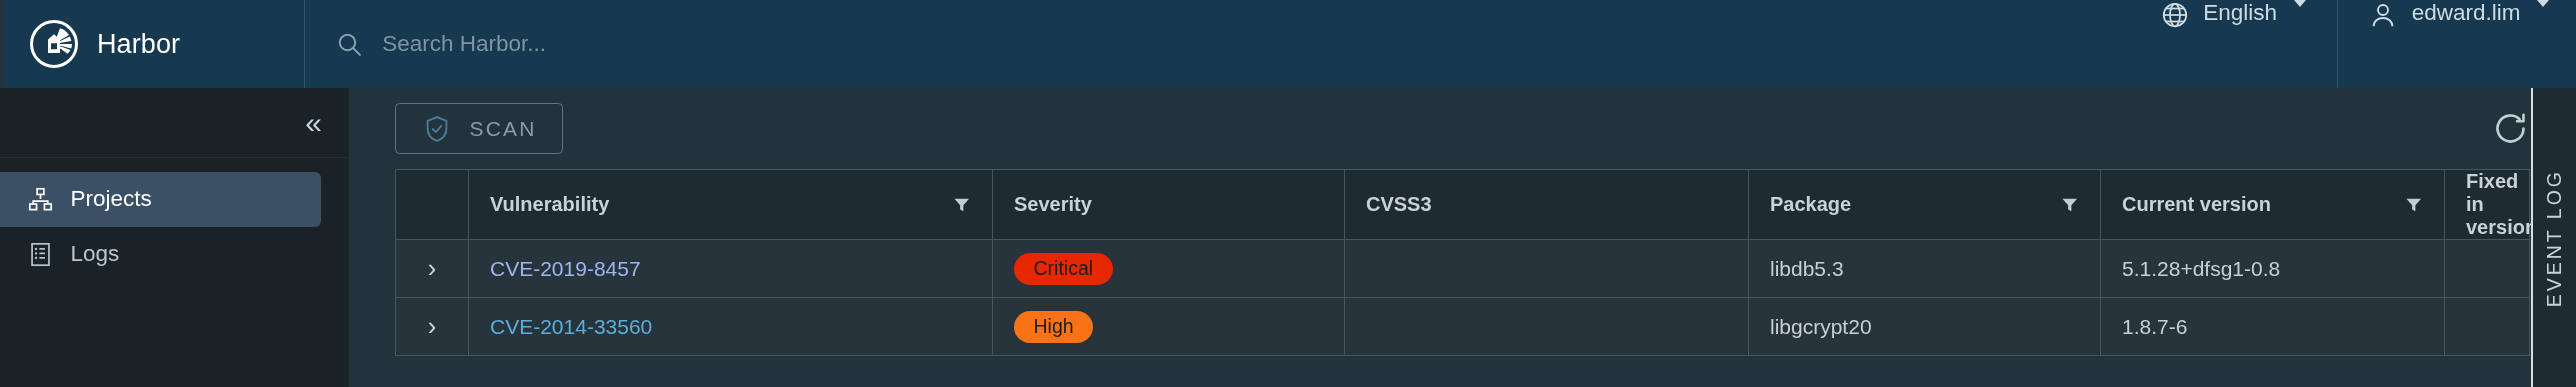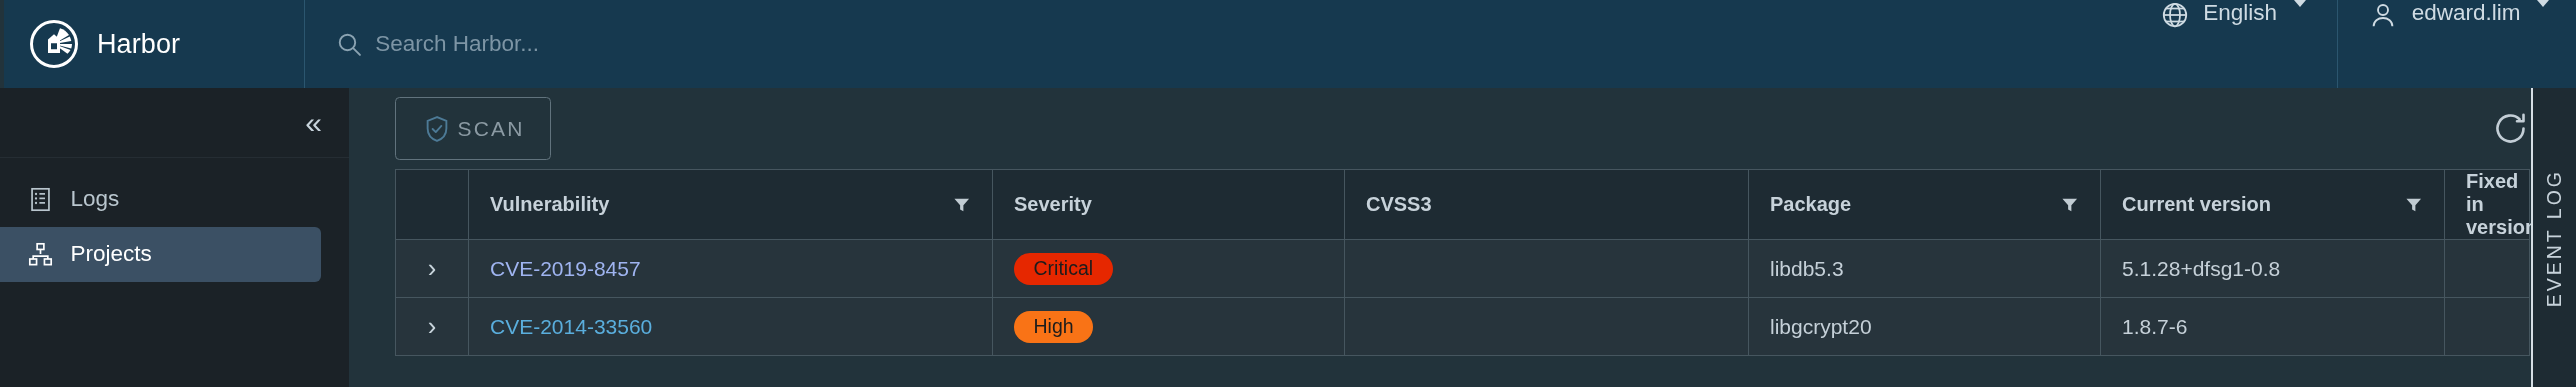--- a/index.html
+++ b/index.html
@@ -39,21 +39,21 @@
   .search-wrap {
     flex:1 1 auto; display:flex; align-items:center;
     height:88px; padding-left:30px;
   }
   .search-icon { width:28.5px; height:28.5px; flex:0 0 28.5px; color:#8ba3b2; }
   .search-icon svg { display:block; width:28.5px; height:28.5px; }
   .search-input {
     background:transparent; border:0; outline:none;
     color:#8fa7b6; font-size:22.5px;
     font-family:"Liberation Sans", sans-serif;
-    margin-left:12px; width:524px;
+    margin-left:19px; width:524px;
   }
   .search-input::placeholder { color:#7d95a5; opacity:1; }
   .hdr-right { display:flex; align-items:center; height:88px; }
   .hdr-item {
     display:flex; gap:13.5px;
     height:88px; padding:0 31px; cursor:pointer;
     color:#cfdbe3; font-size:22.5px; white-space:nowrap;
   }
   .hdr-item .gi { width:30px; height:30px; flex:0 0 30px; color:#cfdbe3; }
   .hdr-item .gi svg { display:block; width:30px; height:30px; }
@@ -95,22 +95,22 @@
     position:absolute; top:88px; left:349px;
     width:2227px; height:300px;
     background:#22333b;
   }
   .toolbar {
     display:flex; align-items:center;
     height:81px; padding:0 46px 0 46px;
     justify-content:space-between;
   }
   .scan-btn {
-    display:flex; align-items:center; gap:6px;
-    height:63px; padding:0 25.5px;
+    display:flex; align-items:center; gap:18px;
+    height:51px; padding:0 25.5px;
     border:0.7px solid #61737d; border-radius:4.5px;
     background:transparent; cursor:pointer;
   }
   .scan-btn .shield { width:30px; height:30px; flex:0 0 30px; color:#4d7a96; }
   .scan-btn .shield svg { display:block; width:30px; height:30px; }
   .scan-btn .lbl {
     color:#8b9aa3; font-size:21px; letter-spacing:2.2px; font-weight:400;
   }
   .refresh-btn { width:39px; height:39px; color:#c3ced6; cursor:pointer; }
   .refresh-btn svg { display:block; width:39px; height:39px; }
@@ -236,47 +236,47 @@
 
   </div>
 </div>
 
 <div class="sidebar">
   <div class="sidebar-collapse">
     <span class="chev-left">«</span>
   </div>
   <div class="nav">
 
+    <div class="nav-item active">
+      <span class="ni">
+        <svg viewBox="0 0 24 24" fill="none" stroke="currentColor" stroke-width="1.5">
+          <rect x="9" y="2.5" width="6" height="5"></rect>
+          <rect x="2.5" y="16" width="6" height="5"></rect>
+          <rect x="15.5" y="16" width="6" height="5"></rect>
+          <path d="M12 7.5v4M5.5 16v-2.5h13V16"></path>
+        </svg>
+      </span>
+      <span>Projects</span>
+    </div>
+
     <div class="nav-item">
       <span class="ni">
         <svg viewBox="0 0 24 24" fill="none" stroke="currentColor" stroke-width="1.5">
           <rect x="4.5" y="2.5" width="15" height="19"></rect>
           <line x1="8" y1="7" x2="8" y2="7.2" stroke-linecap="round" stroke-width="2"></line>
           <line x1="8" y1="11" x2="8" y2="11.2" stroke-linecap="round" stroke-width="2"></line>
           <line x1="8" y1="15" x2="8" y2="15.2" stroke-linecap="round" stroke-width="2"></line>
           <line x1="11" y1="7" x2="16" y2="7"></line>
           <line x1="11" y1="11" x2="16" y2="11"></line>
           <line x1="11" y1="15" x2="16" y2="15"></line>
         </svg>
       </span>
       <span>Logs</span>
     </div>
 
-    <div class="nav-item active">
-      <span class="ni">
-        <svg viewBox="0 0 24 24" fill="none" stroke="currentColor" stroke-width="1.5">
-          <rect x="9" y="2.5" width="6" height="5"></rect>
-          <rect x="2.5" y="16" width="6" height="5"></rect>
-          <rect x="15.5" y="16" width="6" height="5"></rect>
-          <path d="M12 7.5v4M5.5 16v-2.5h13V16"></path>
-        </svg>
-      </span>
-      <span>Projects</span>
-    </div>
-
   </div>
 </div>
 
 <div class="content">
 
   <div class="toolbar">
     <div class="scan-btn">
       <span class="shield">
         <svg viewBox="0 0 24 24" fill="none" stroke="currentColor" stroke-width="1.5">
           <path d="M12 2.5 4.5 5.5v6c0 5 3.3 8.4 7.5 10 4.2-1.6 7.5-5 7.5-10v-6z"></path>

